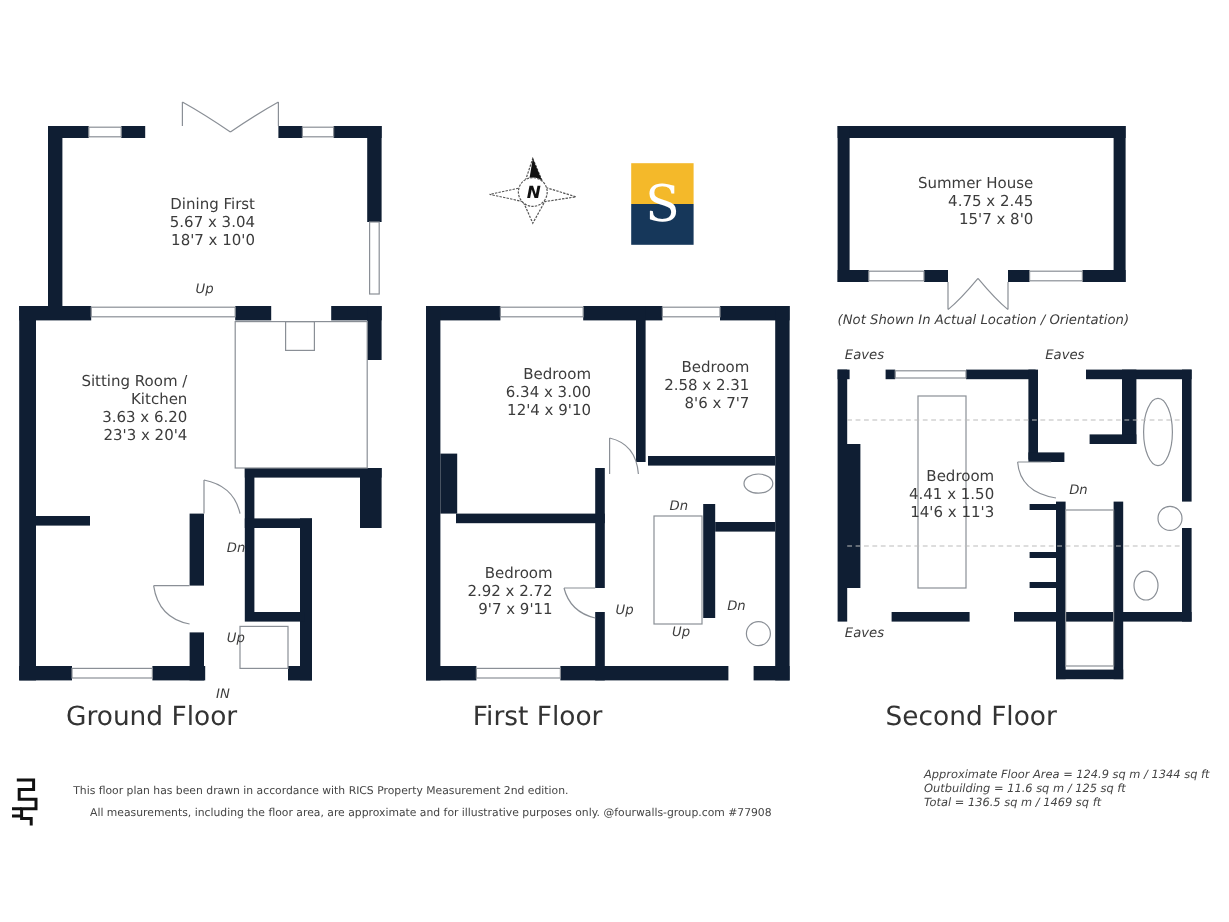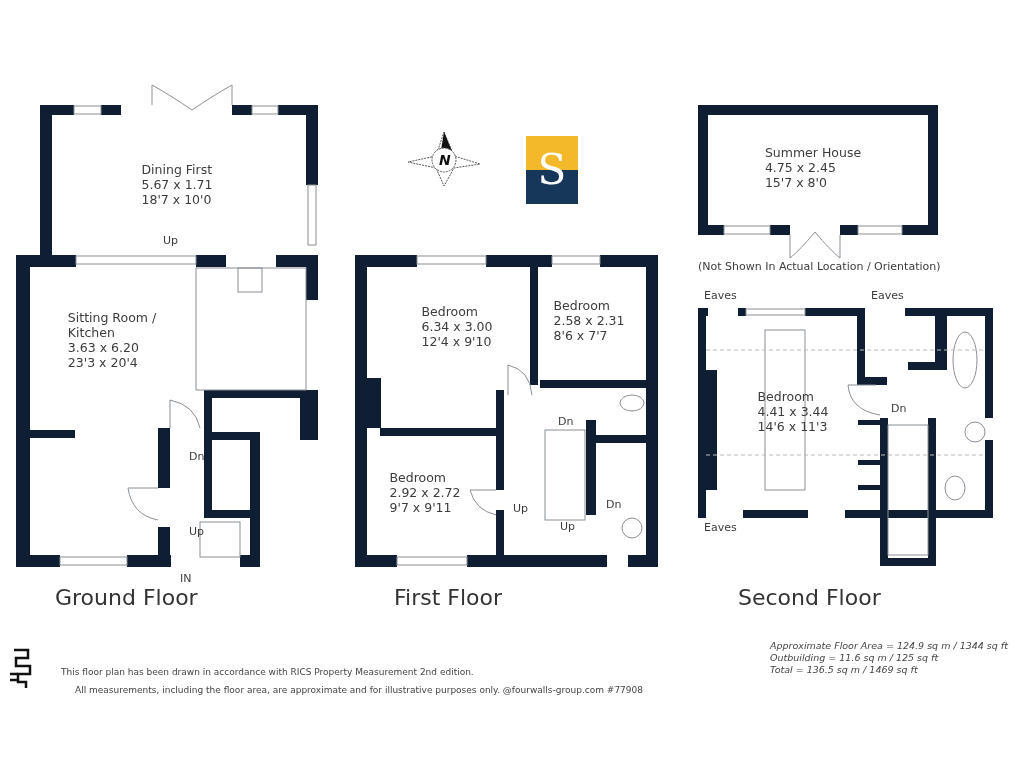--- a/index.html
+++ b/index.html
@@ -1,22 +1,22 @@
 <!DOCTYPE html>
 <html><head>
 <meta charset="utf-8">
 <style>
   html,body{margin:0;padding:0;background:#fff;}
   body{width:1024px;height:768px;position:relative;overflow:hidden;font-family:"DejaVu Sans","Liberation Sans",sans-serif;color:#3a3a3a;}
   .abs{position:absolute;}
   svg.plan{position:absolute;left:0;top:0;}
-  .room{position:absolute;text-align:left;font-size:12.5px;line-height:15px;color:#3c3c3c;white-space:nowrap;transform:translateX(-50%);}
-  .lbl{position:absolute;font-size:11px;color:#3c3c3c;white-space:nowrap;}
+  .room{position:absolute;text-align:right;font-size:12.5px;line-height:15px;color:#3c3c3c;white-space:nowrap;transform:translateX(-50%);}
+  .lbl{position:absolute;font-size:11px;color:#3c3c3c;white-space:nowrap;font-style:italic;}
   .floor{position:absolute;font-size:22px;color:#333;white-space:nowrap;margin-left:41px;}
-  .foot{position:absolute;font-size:9px;color:#444;white-space:nowrap;margin-top:12px;}
+  .foot{position:absolute;font-size:9px;color:#444;white-space:nowrap;}
   .area{position:absolute;font-size:9.5px;line-height:12px;color:#444;white-space:nowrap;font-style:italic;}
   .logo-s{position:absolute;left:526px;top:136px;width:52px;height:68px;}
   .logo-s .top{height:34px;background:#f4b92a;}
   .logo-s .bot{height:34px;background:#16375a;}
   .logo-s .ch{position:absolute;left:0;top:0;width:52px;height:68px;text-align:center;line-height:68px;font-family:"DejaVu Serif","Liberation Serif",serif;font-size:42px;color:#fff;}
 </style>
 </head>
 <body>
 
 <svg class="plan" width="1024" height="768">
@@ -143,21 +143,21 @@
 </svg>
 
 <div class="logo-s">
   <div class="top"></div>
     <div class="bot"></div>
   <div class="ch">S</div>
 </div>
 
 <div class="room" style="left:177px;top:162px">
   <div>Dining First</div>
-  <div>5.67 x 1.71</div>
+  <div>5.67 x 3.04</div>
   <div>18'7 x 10'0</div>
 </div>
 <div class="room" style="left:112px;top:310px">
   <div>Sitting Room /</div>
   <div>Kitchen</div>
   <div>3.63 x 6.20</div>
   <div>23'3 x 20'4</div>
 </div>
 <div class="lbl" style="left:163px;top:234px">Up</div>
 <div class="lbl" style="left:189px;top:450px">Dn</div>
@@ -192,21 +192,21 @@
   <div>15'7 x 8'0</div>
 </div>
 <div class="lbl" style="left:698px;top:260px;font-size:11px">(Not Shown In Actual Location / Orientation)</div>
 
 <div class="lbl" style="left:704px;top:289px">Eaves</div>
 <div class="lbl" style="left:871px;top:289px">Eaves</div>
 <div class="lbl" style="left:704px;top:521px">Eaves</div>
 <div class="lbl" style="left:891px;top:402px">Dn</div>
 <div class="room" style="left:793px;top:389px">
   <div>Bedroom</div>
-  <div>4.41 x 3.44</div>
+  <div>4.41 x 1.50</div>
   <div>14'6 x 11'3</div>
 </div>
 <div class="floor" style="left:697px;top:585px">Second Floor</div>
 
 <svg class="abs" style="left:8px;top:646px" width="26" height="46" viewBox="0 0 26 46">
   <g fill="none" stroke="#111" stroke-width="2.5">
     <path d="M6 4 L20 4 L20 12 L8 12 L8 20 L22 20 L22 28 L10 28 L10 36 L18 36 L18 42"></path>
     <path d="M2 28 L10 28 M2 34 L10 34"></path>
   </g>
 </svg>

